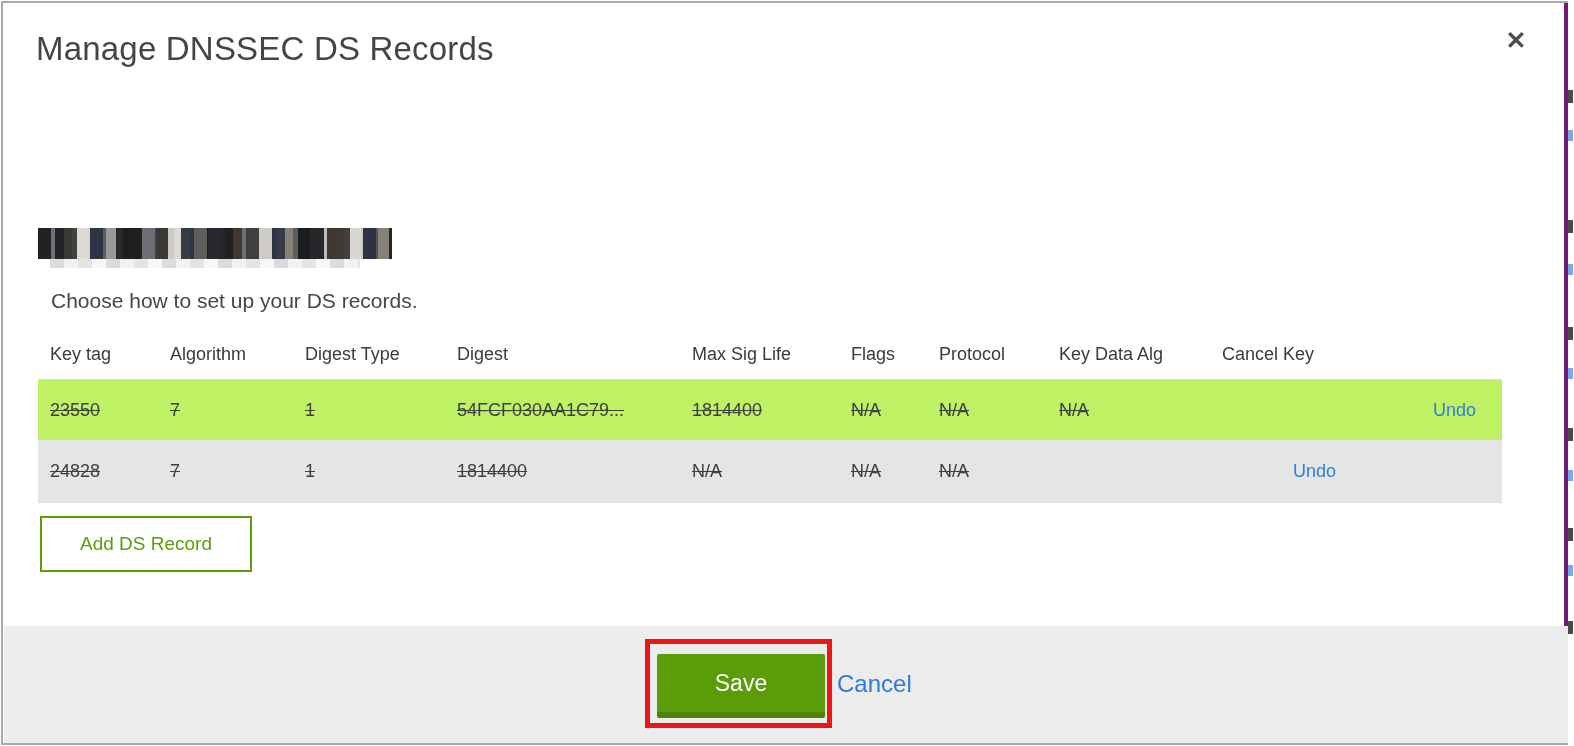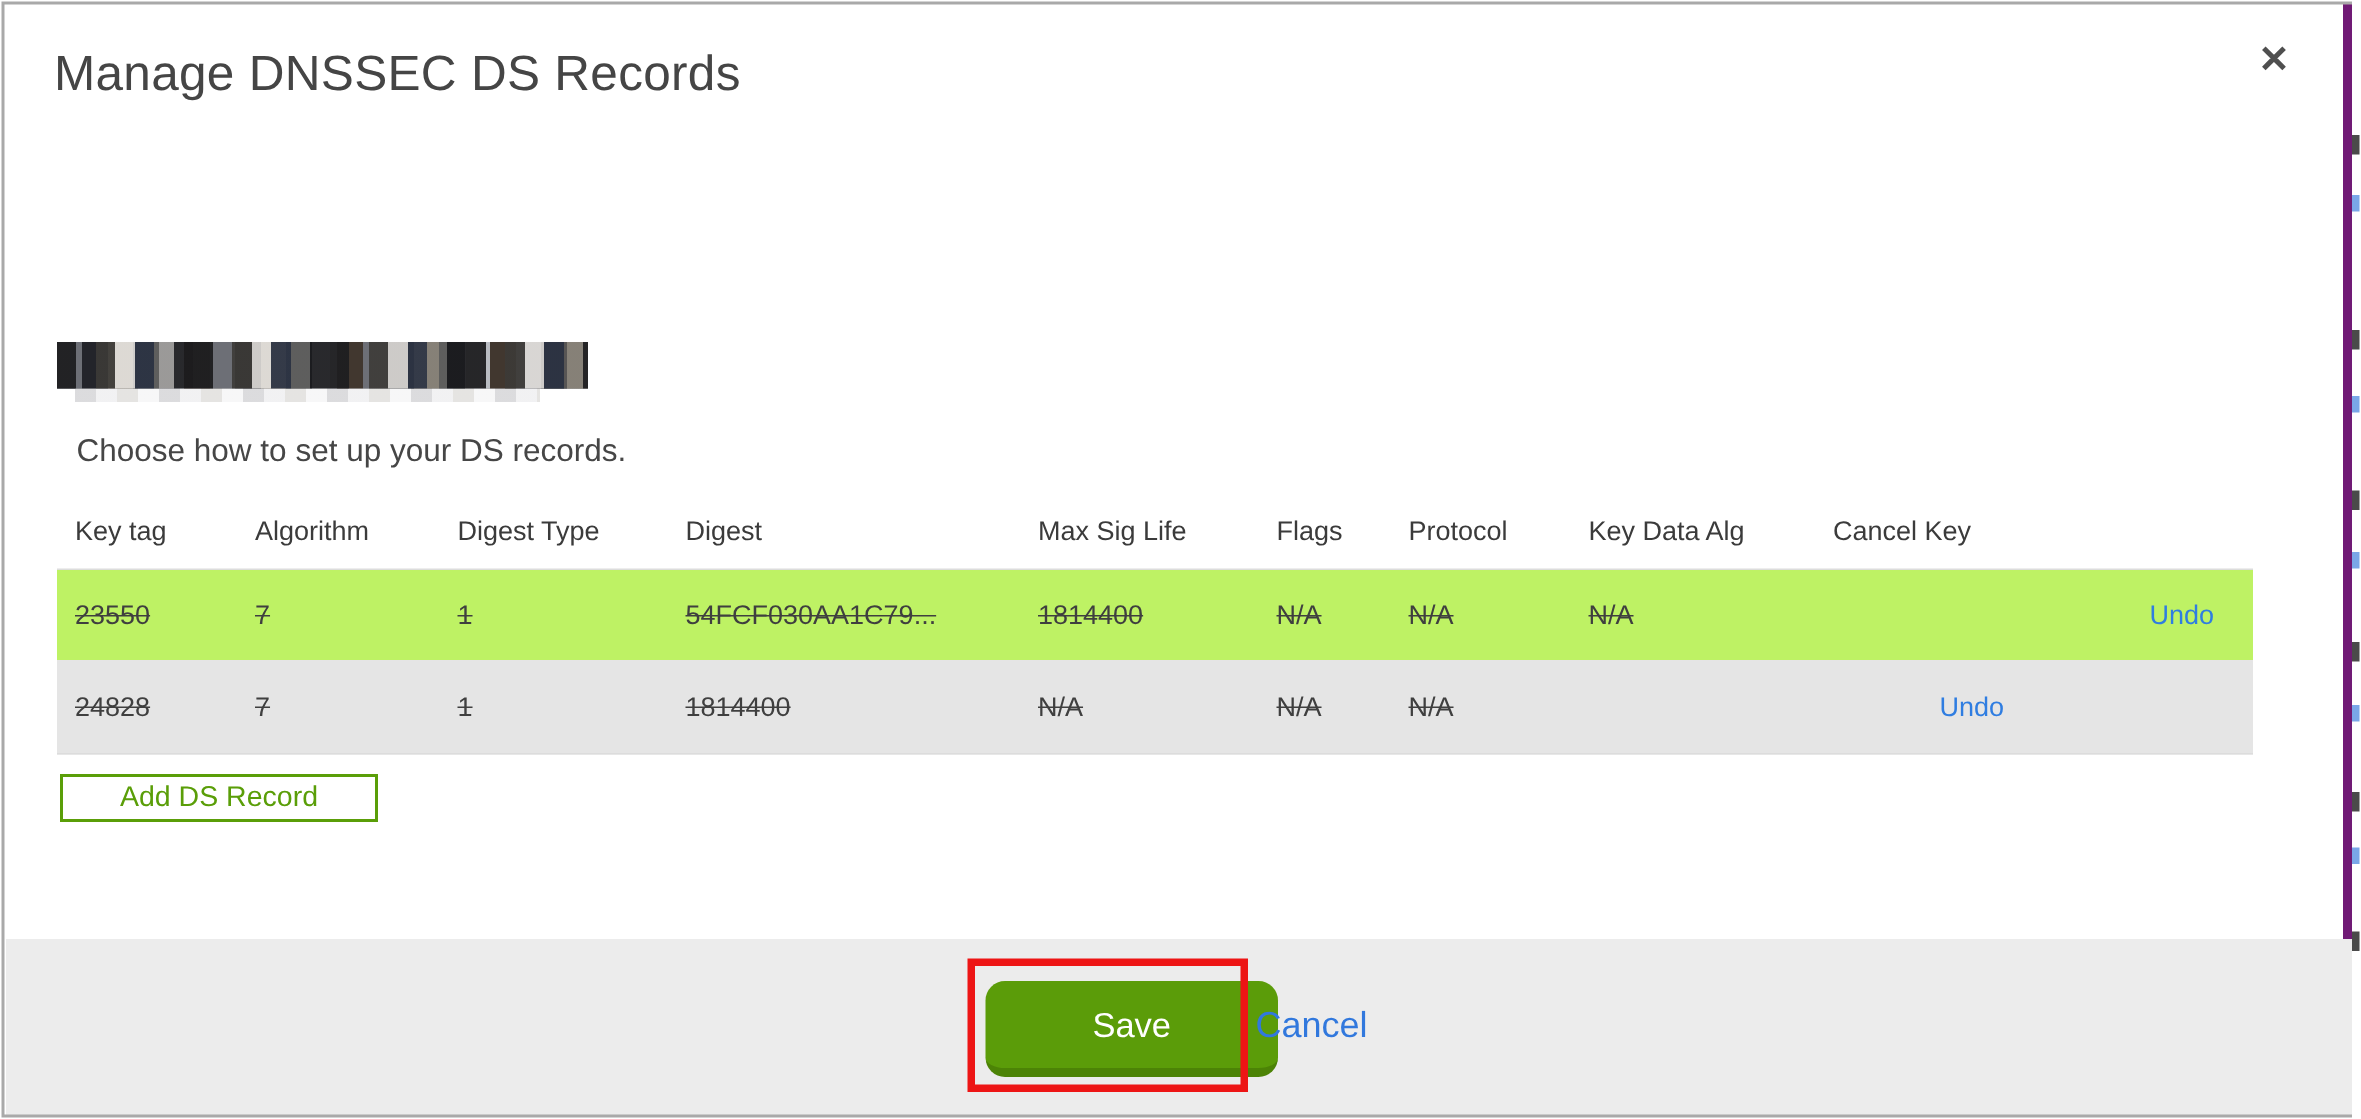--- a/index.html
+++ b/index.html
@@ -14,21 +14,21 @@
     position: absolute; inset: 1px;
     border: 2px solid #a9a9a9;
     pointer-events: none;
     z-index: 50;
   }
   
   .modal {
     position: absolute; left: 2px; top: 2px;
     width: 1566px; height: 742px;
     background: #ffffff;
-    border-right: 6px solid #701a75;
+    border-right: 4px solid #701a75;
   }
   .modal-title {
     position: absolute; left: 34px; top: 28px;
     font-size: 33px; color: #454545; font-weight: 400;
     letter-spacing: 0.2px;
   }
   .close-btn {
     position: absolute; left: 1498px; top: 22px;
     width: 32px; height: 32px;
     font-size: 25px; font-weight: 700; color: #4f4f4f;
@@ -75,42 +75,42 @@
   .t-row > div:first-child { padding-left: 12px; }
   .t-head { height: 50px; border-bottom: 1px solid #dcdcdc; color: #3b3b3b; }
   .t-data-1 { height: 60px; background: #bef264; }
   .t-data-2 { height: 63px; background: #e5e5e5; border-bottom: 1px solid #dcdcdc; }
   .struck .cell { text-decoration: line-through; }
   .cell-action { text-align: right; padding-right: 26px; }
   .undo-link { color: #2f7de1; text-decoration: none; cursor: pointer; }
   
   .add-btn {
     position: absolute; left: 38px; top: 514px;
-    width: 212px; height: 32px;
+    width: 212px; height: 56px;
     background: #ffffff;
     border: 2px solid #5a9e08;
     color: #5a9e08;
     font-size: 19px; font-family: "Liberation Sans", sans-serif;
     cursor: pointer;
   }
   
   .modal-footer {
     position: absolute; left: 2px; top: 624px;
     width: 1566px; height: 118px;
     background: #ececec;
   }
   .save-btn {
     position: absolute; left: 655px; top: 652px;
-    width: 195px; height: 64px;
+    width: 168px; height: 64px;
     background: #5b9c09;
     border: none;
     border-bottom: 6px solid #4c8306;
     color: #ffffff;
     font-size: 23px; font-family: "Liberation Sans", sans-serif;
-    border-radius: 13px;
+    border-radius: 2px;
     cursor: pointer;
   }
   .cancel-link {
     position: absolute; left: 835px; top: 668px;
     font-size: 24px; color: #3178dd;
     cursor: pointer; text-decoration: none;
   }
   .annotation-rect {
     position: absolute; left: 643px; top: 637px;
     width: 187px; height: 89px;

